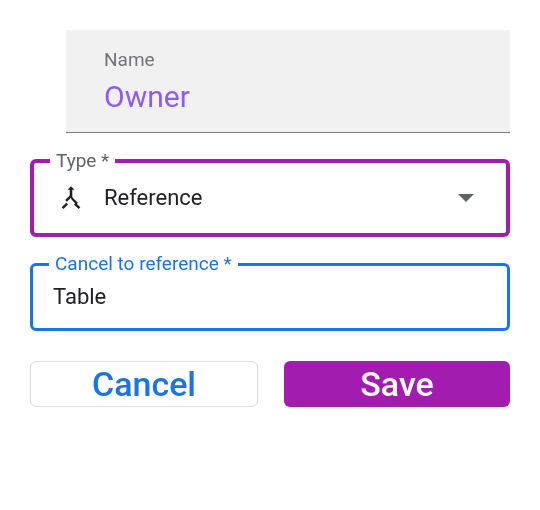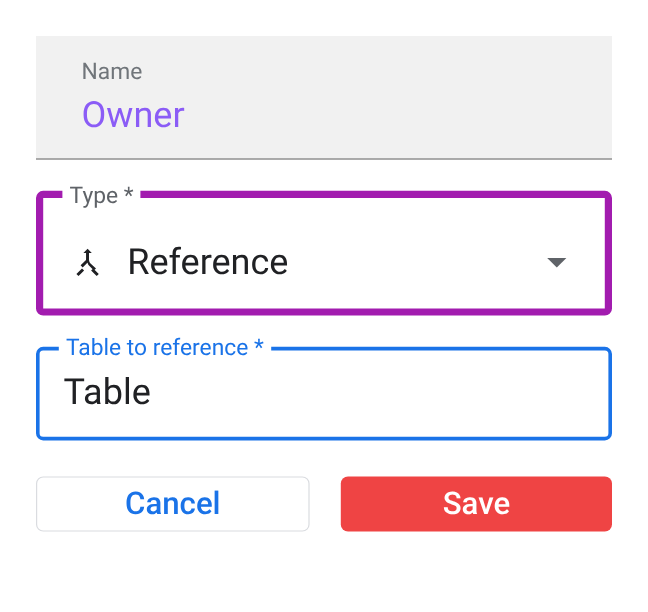--- a/index.html
+++ b/index.html
@@ -14,38 +14,39 @@
       display: flex;
       flex-direction: column;
       gap: 26px;
     }
 
     
     .name-field {
       background: #f1f1f1;
       border-bottom: 1px solid #7a7a7a;
       padding: 18px 22px 16px 38px;
+      margin-left: 36px;
     }
     .name-label {
       font-size: 19px;
       color: #70757a;
       margin-bottom: 6px;
     }
     .name-value {
       font-size: 30px;
       color: #8b5cf6;
       line-height: 1.3;
     }
 
     
     .outlined-field {
       position: relative;
-      border: 6px solid #a21caf;
+      border: 4px solid #a21caf;
       border-radius: 6px;
-      padding: 36px 20px 20px 22px;
+      padding: 20px 20px 20px 22px;
       display: flex;
       align-items: center;
       gap: 18px;
     }
     .outlined-field.focused {
       border: 3px solid #1a73e8;
       padding: 18px 18px 18px 20px;
     }
     .outlined-label {
       position: absolute;
@@ -55,21 +56,21 @@
       padding: 0 6px;
       font-size: 19px;
       color: #5f6368;
       line-height: 1;
     }
     .outlined-field.focused .outlined-label {
       color: #1a73e8;
       top: -12px;
     }
     .field-value {
-      font-size: 30px;
+      font-size: 22px;
       color: #202124;
       flex: 1;
       line-height: 1.2;
     }
     .icon-slot {
       width: 30px;
       height: 30px;
       display: flex;
       align-items: center;
       justify-content: center;
@@ -89,36 +90,36 @@
     
     .button-row {
       display: flex;
       gap: 26px;
       margin-top: 4px;
     }
     .btn {
       flex: 1;
       height: 46px;
       border-radius: 6px;
-      font-size: 26px;
+      font-size: 34px;
       font-weight: 500;
       display: flex;
       align-items: center;
       justify-content: center;
       cursor: pointer;
       user-select: none;
     }
     .btn-outline {
       border: 1px solid #dadce0;
       background: #fff;
       color: #1a73e8;
     }
     .btn-primary {
       border: none;
-      background: #ef4444;
+      background: #a21caf;
       color: #fff;
     }
   </style>
 </head>
 <body>
 
 <div class="container">
 
   <div class="name-field">
     <div class="name-label">Name</div>
@@ -131,21 +132,21 @@
       <svg viewBox="0 0 24 24" width="28" height="28" fill="currentColor">
         <path d="M17 20l-2.5-2.5L16 16l4 4-1.5 1.5L17 20zM7 20l-1.5 1.5L4 20l4-4 1.5 1.5L7 20zM11 4h2v5.6c0 1.2.5 2.3 1.3 3.1L18 16l-1.5 1.5-3.7-3.7c-.5-.5-.8-1.2-.8-2V4zm0 0h2v5.6c0 .8-.3 1.5-.8 2L8.5 15.3 7 13.8l3.7-3.7c.2-.2.3-.5.3-.8V4z"></path>
         <path d="M12 2l3 3h-2v5h-2V5H9l3-3z"></path>
       </svg>
     </span>
     <div class="field-value">Reference</div>
     <div class="dropdown-caret"></div>
   </div>
 
   <div class="outlined-field focused">
-    <div class="outlined-label">Table to reference *</div>
+    <div class="outlined-label">Cancel to reference *</div>
     <div class="field-value">Table</div>
   </div>
 
   <div class="button-row">
     <div class="btn btn-outline">Cancel</div>
     <div class="btn btn-primary">Save</div>
   </div>
 
 </div>
 

